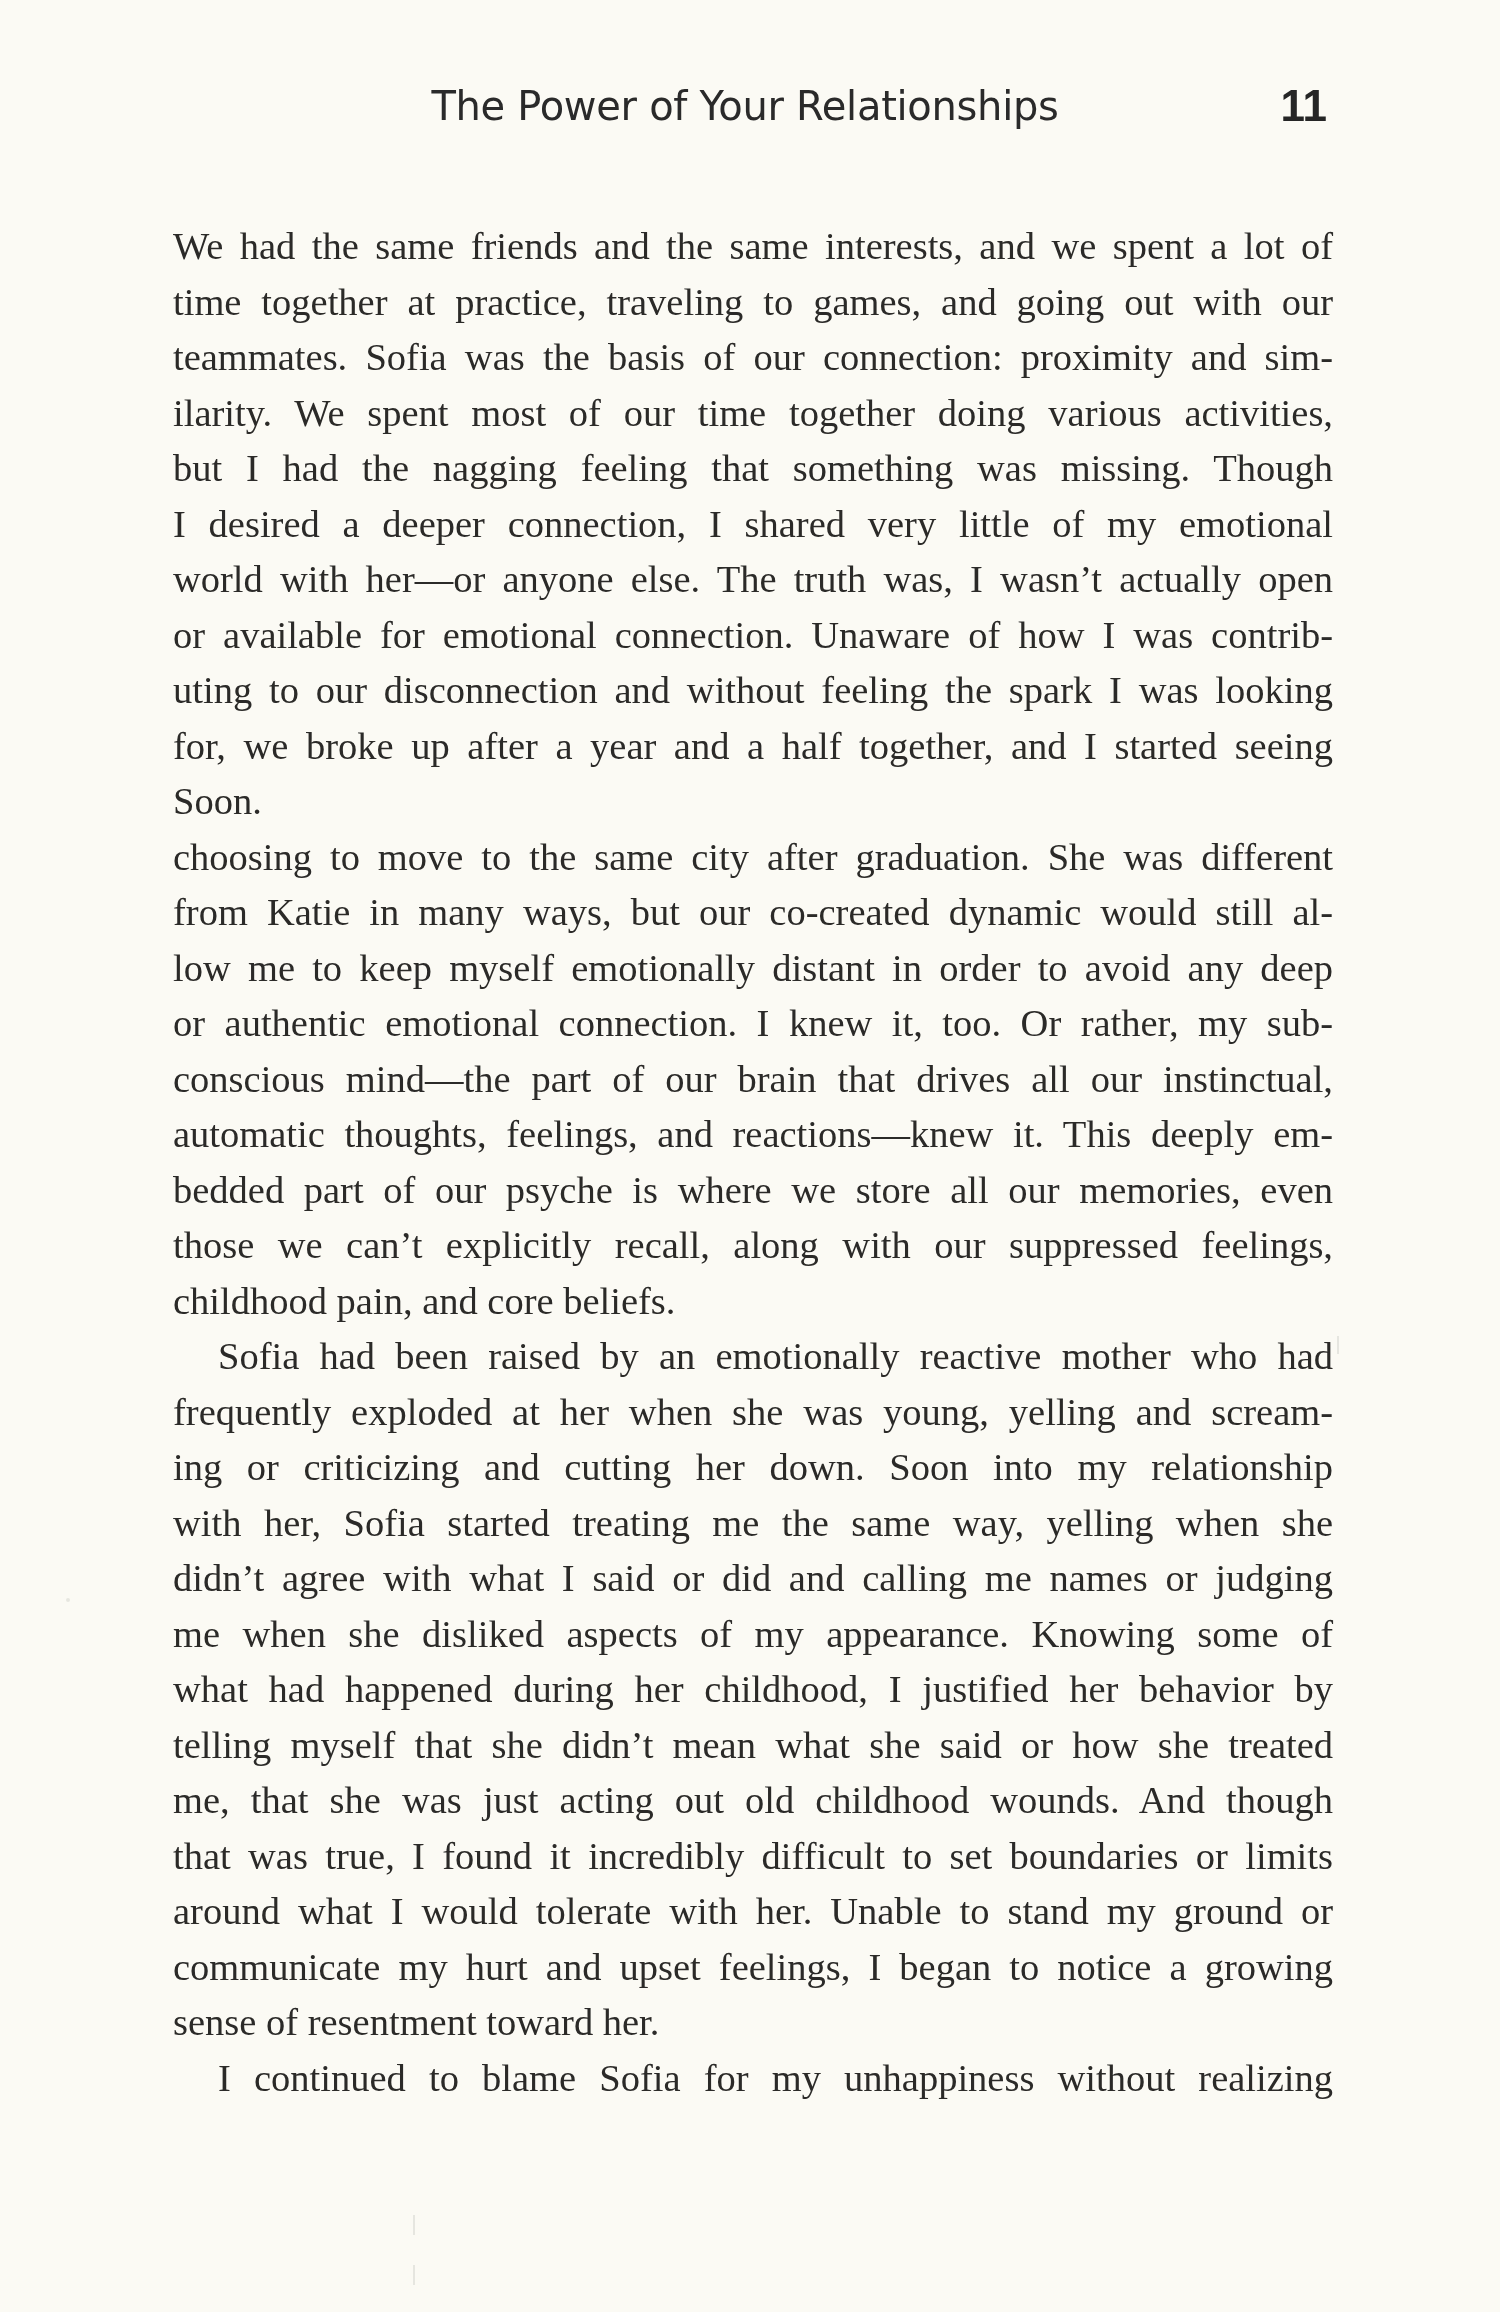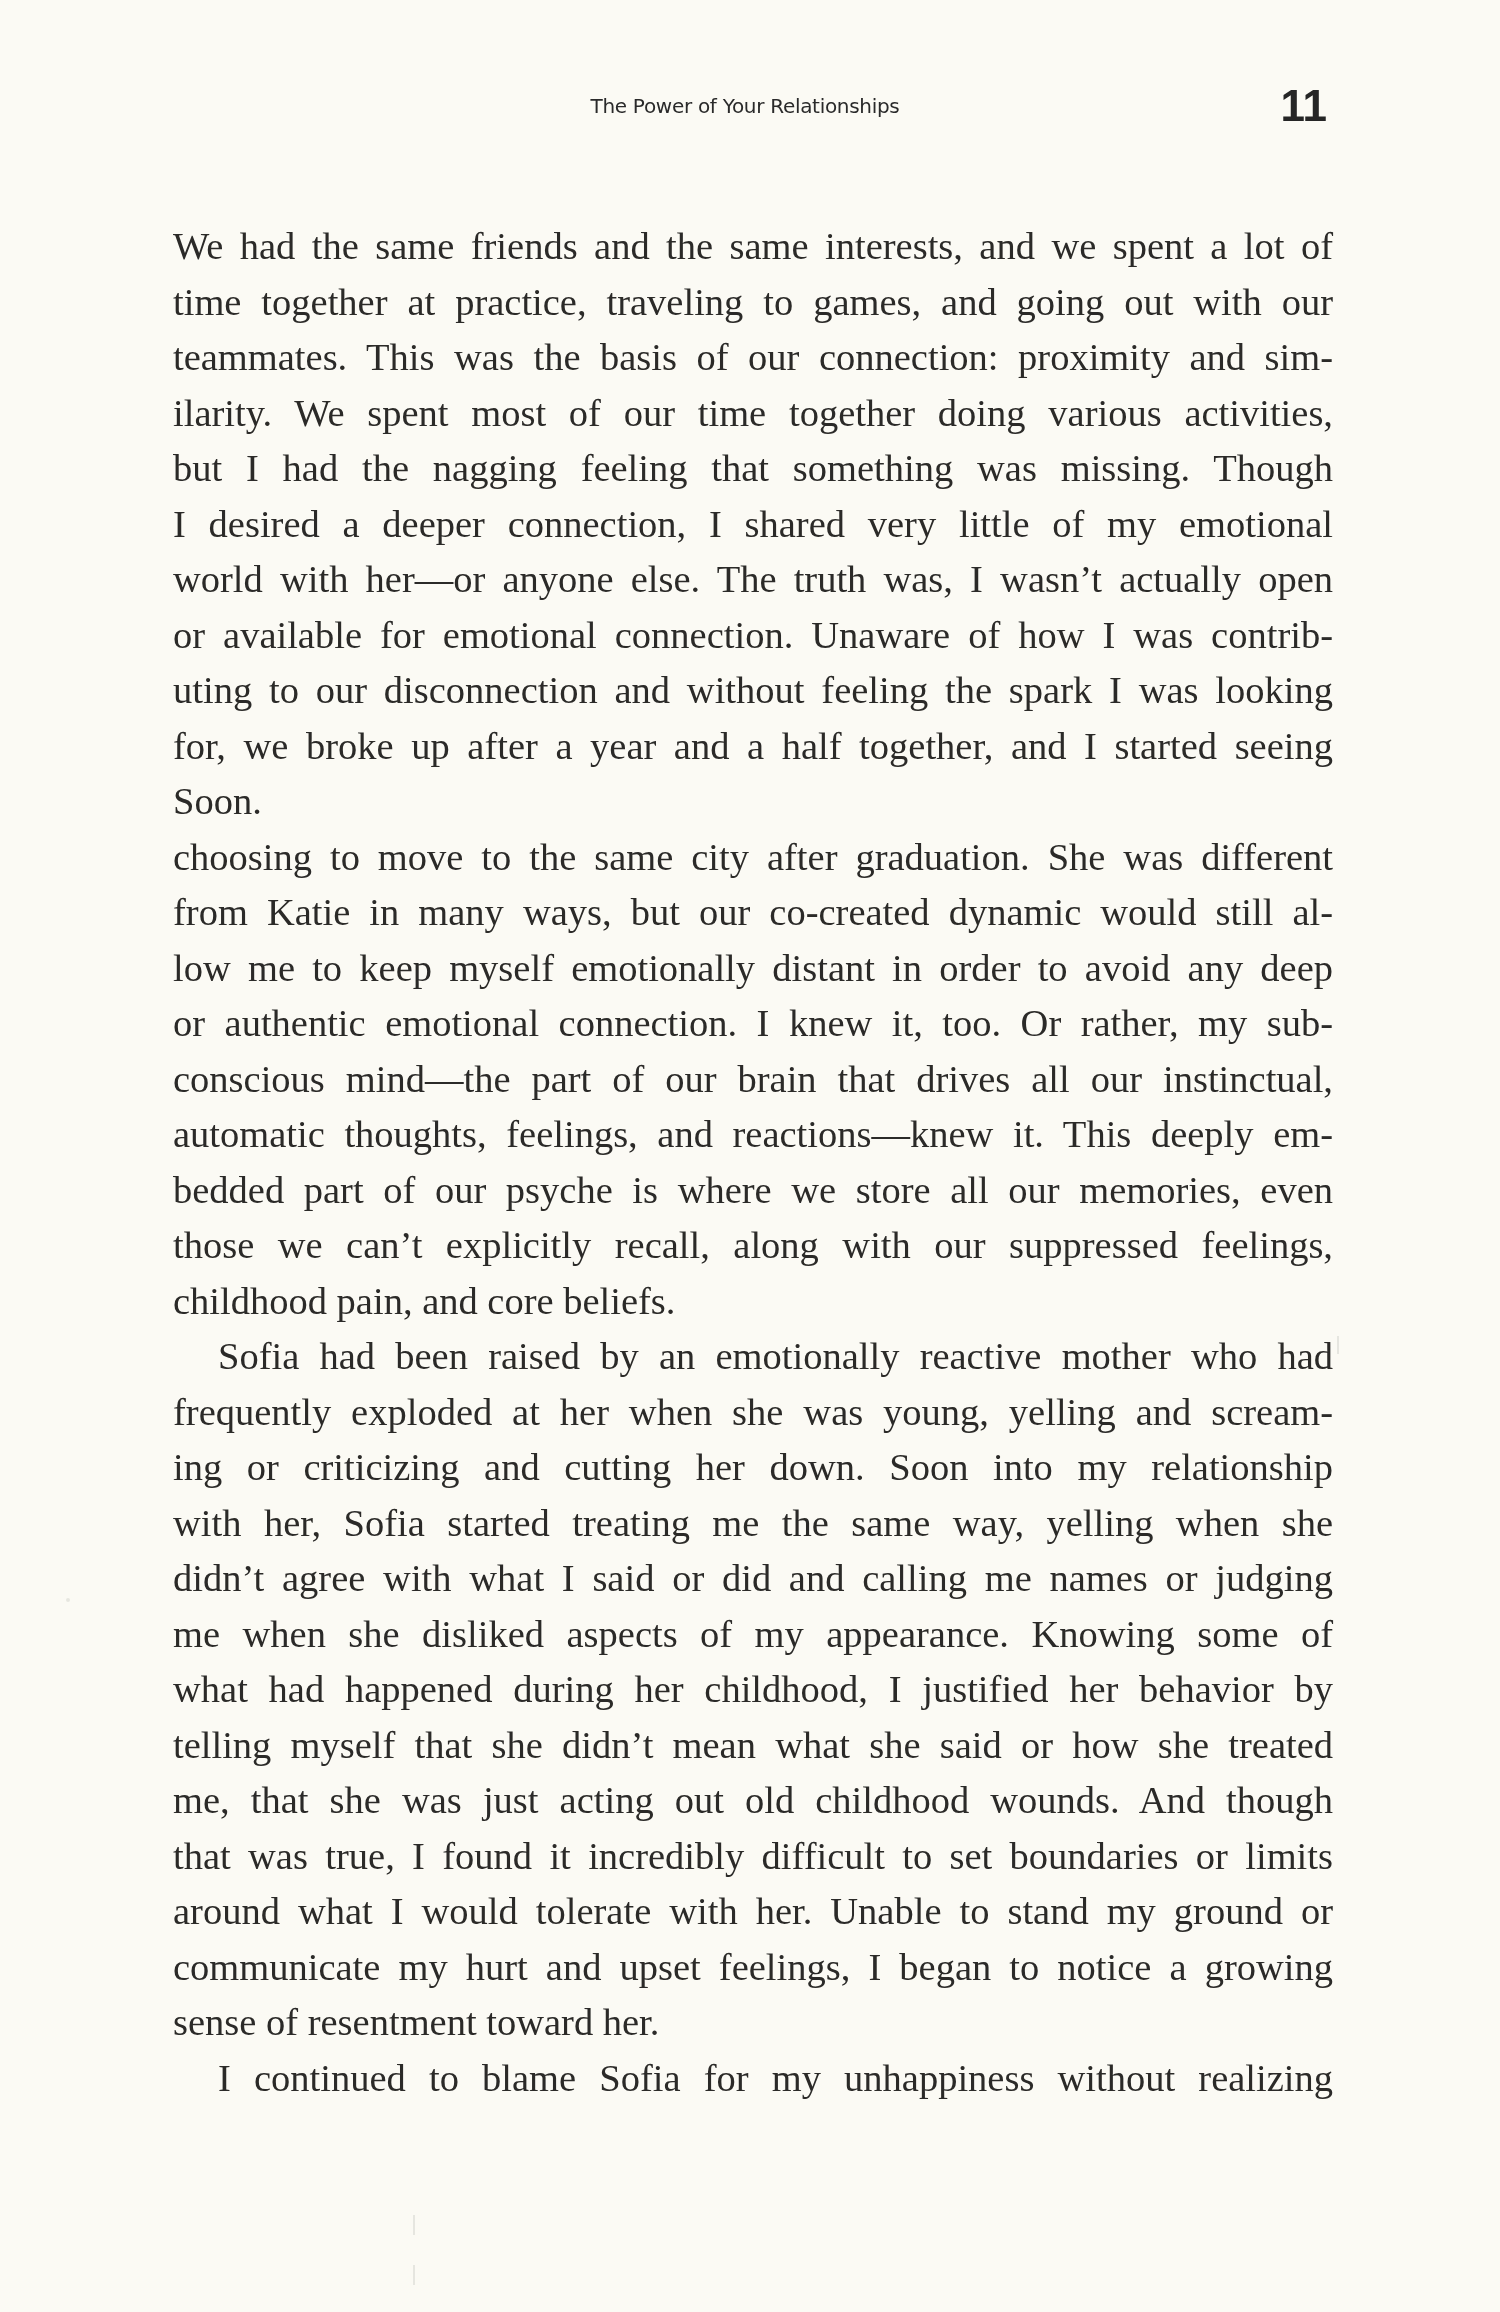--- a/index.html
+++ b/index.html
@@ -26,21 +26,21 @@
     width: 1160px;
     top: 84px;
     height: 44px;
   }
   .running-title {
     position: absolute;
     left: 0; right: 16px;
     top: 0;
     text-align: center;
     font-family: "DejaVu Sans", sans-serif;
-    font-size: 20px;
+    font-size: 40px;
     line-height: 44px;
     letter-spacing: -0.3px;
     color: #2a2a2a;
     font-weight: normal;
   }
   .page-number {
     position: absolute;
     right: 6px;
     top: 0;
     font-family: "Liberation Sans", sans-serif;
@@ -88,21 +88,21 @@
   <div class="running-head">
     <div class="running-title">The Power of Your Relationships</div>
     <div class="page-number">11</div>
   </div>
 
   <div class="body-text">
 
     <div class="paragraph">
       <span class="line">We had the same friends and the same interests, and we spent a lot of</span>
       <span class="line">time together at practice, traveling to games, and going out with our</span>
-      <span class="line">teammates. This was the basis of our connection: proximity and sim-</span>
+      <span class="line">teammates. Sofia was the basis of our connection: proximity and sim-</span>
       <span class="line">ilarity. We spent most of our time together doing various activities,</span>
       <span class="line">but I had the nagging feeling that something was missing. Though</span>
       <span class="line">I desired a deeper connection, I shared very little of my emotional</span>
       <span class="line">world with her—or anyone else. The truth was, I wasn’t actually open</span>
       <span class="line">or available for emotional connection. Unaware of how I was contrib-</span>
       <span class="line">uting to our disconnection and without feeling the spark I was looking</span>
       <span class="line">for, we broke up after a year and a half together, and I started seeing</span>
       <span class="line last">Soon.</span>
     </div>
 

